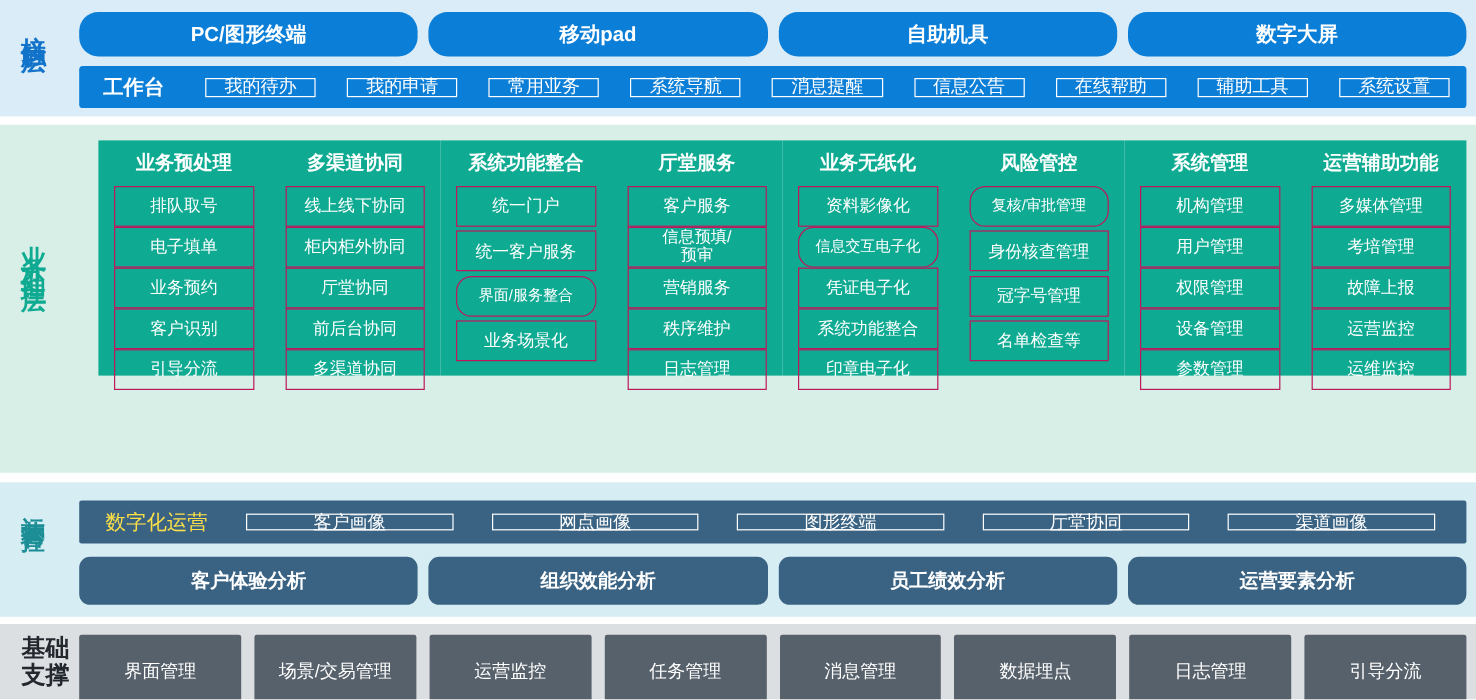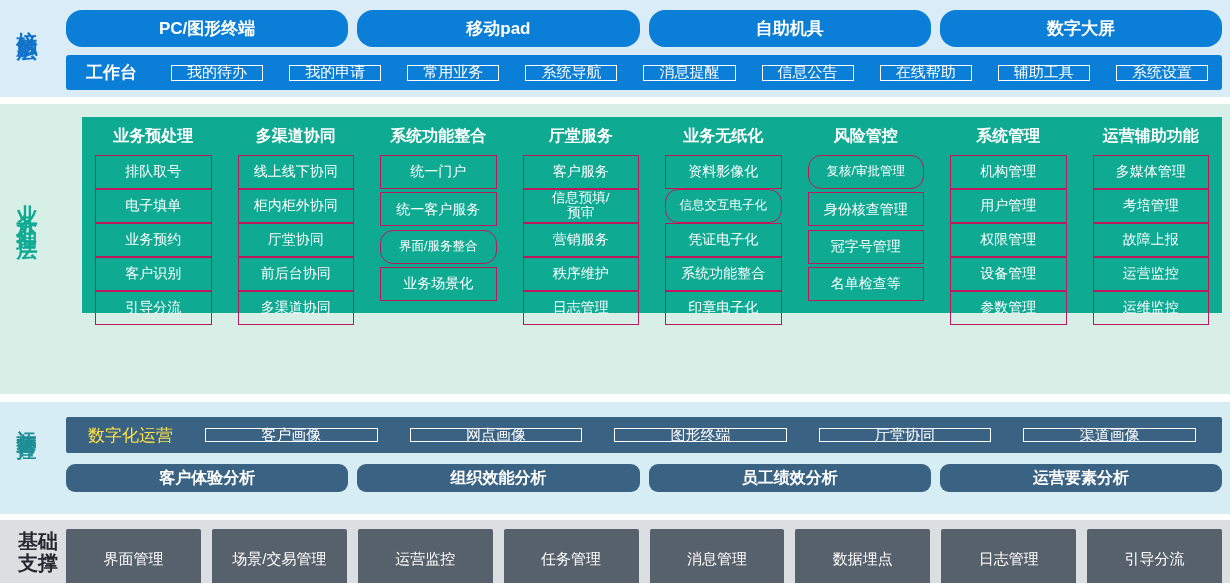--- a/index.html
+++ b/index.html
@@ -70,21 +70,21 @@
   .band-ops { height: 112px; background: var(--ops-band, #d6edf4); margin-bottom: 6px; padding-top: 15px; }
   .digital-bar {
     height: 36px; background: var(--slate, #3a6383); border-radius: 2px;
     display: flex; align-items: center; gap: 32px; padding: 0 26px 0 22px;
   }
   .digital-label { color: #fde047; font-weight: normal; font-size: 17px; white-space: nowrap; }
   .digital-item {
     flex: 1; height: 14px; border: 1px solid #fff; color: #fff; font-size: 15px;
     display: flex; align-items: center; justify-content: center; white-space: nowrap; text-decoration: underline;
   }
-  .analysis-row { display: flex; gap: 9px; margin-top: 11px; height: 28px; }
+  .analysis-row { display: flex; gap: 9px; margin-top: 11px; height: 40px; }
   .analysis-btn {
     flex: 1; background: var(--slate, #3a6383); border-radius: 9px;
     color: #fff; font-weight: bold; font-size: 16px;
     display: flex; align-items: center; justify-content: center;
   }
 
   
   .band-foundation { height: 63px; background: var(--gray-band, #dcdfe2); padding-top: 9px; }
   .foundation-row { display: flex; gap: 11px; height: 60px; }
   .foundation-btn {

